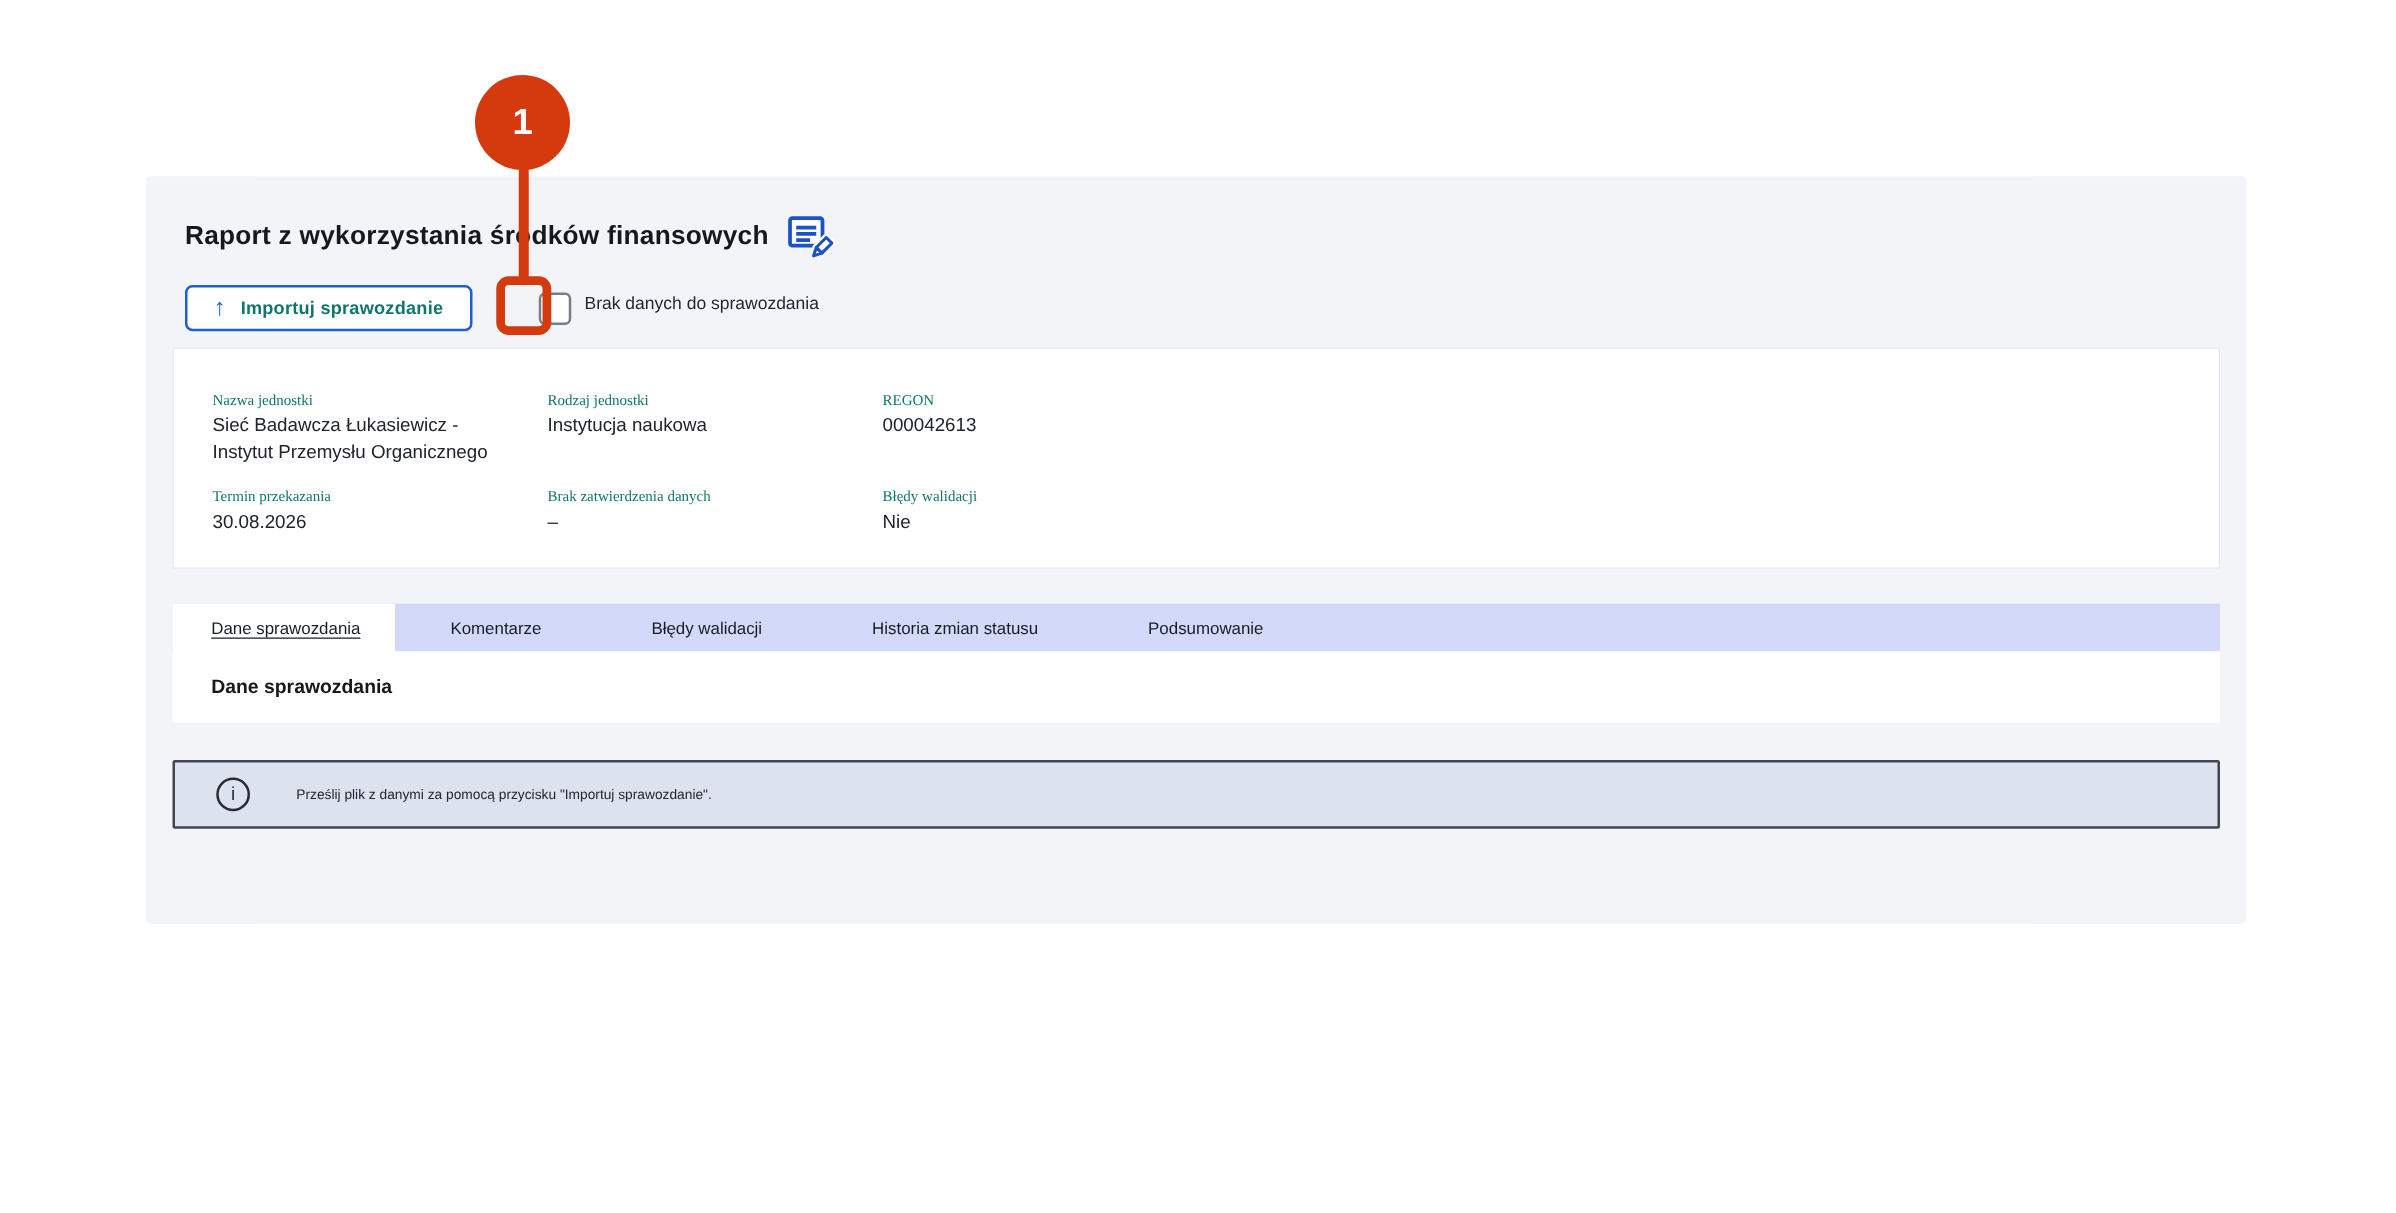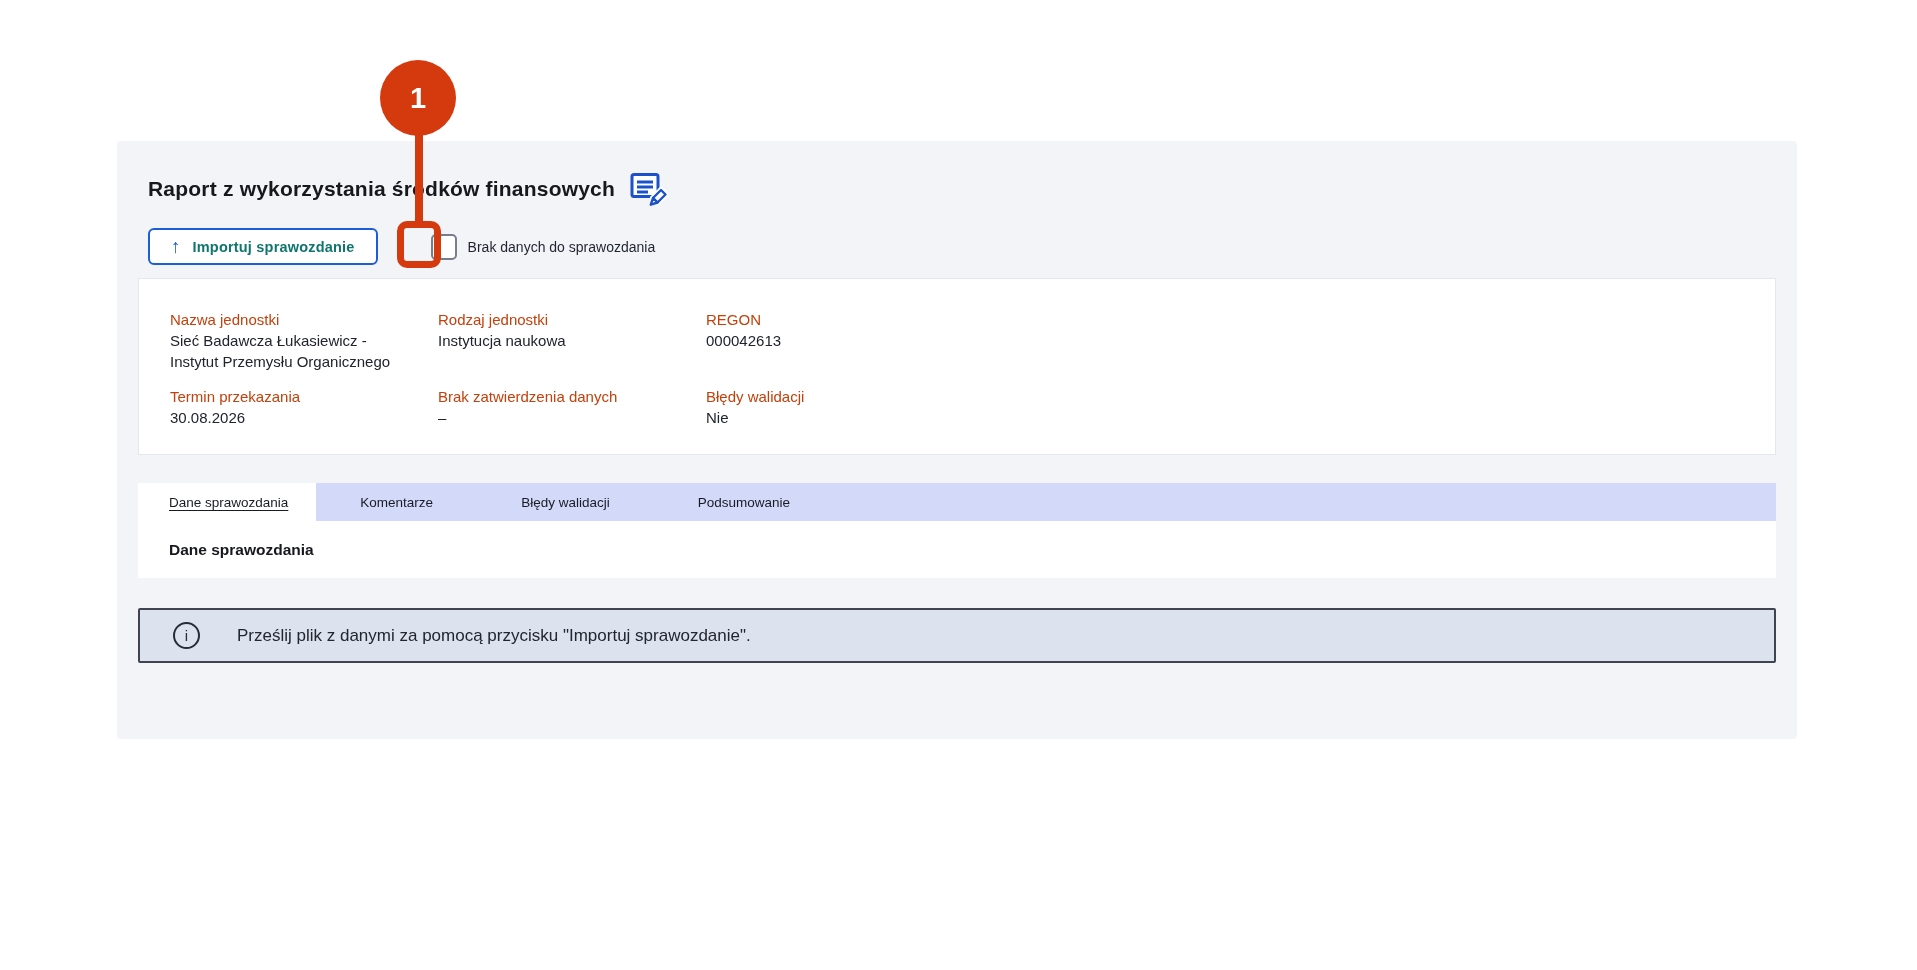--- a/index.html
+++ b/index.html
@@ -31,37 +31,37 @@
   }
   .import-btn {
     height: 37px; padding: 0 21px;
     background: #ffffff; border: 2px solid #1d5dd9; border-radius: 6px;
     display: inline-flex; align-items: center; gap: 12px;
     cursor: pointer;
   }
   .import-btn .arrow { color: #1d5dd9; font-size: 19px; font-weight: 700; line-height: 1; }
   .import-btn .btn-label { font-size: 14.5px; font-weight: 600; color: #0f766e; letter-spacing: .2px; }
 
-  .checkbox-wrap { display: flex; align-items: center; margin-left: 53px; }
+  .checkbox-wrap { display: flex; align-items: flex-start; margin-left: 53px; }
   .checkbox {
     width: 26px; height: 26px; background: #ffffff;
     border: 2px solid #777e8b; border-radius: 5px; cursor: pointer;
   }
   .checkbox-label { margin-left: 11px; font-size: 14px; color: #1f242e; }
 
   
   .info-card {
     margin-top: 13px; width: 1638px; height: 177px;
     background: #ffffff; border: 1px solid #e4e7ed;
     padding: 33px 31px 0;
   }
   .info-grid { display: grid; grid-template-columns: repeat(5, 268px) 1fr; }
   .info-grid + .info-grid { margin-top: 17px; }
   .field { padding-right: 28px; }
-  .field-label { font-size: 15px; color: #c2410c; line-height: 16px; }
+  .field-label { font-size: 12px; color: #0f766e; line-height: 16px; font-family: Liberation Serif, serif; }
   .field-value { margin-top: 3px; font-size: 15px; color: #20242c; line-height: 20.5px; }
   .field-value.wrap-narrow { max-width: 255px; }
 
   
   .tabbar {
     margin-top: 28px; width: 1638px; height: 38px;
     background: #d2d9f9; display: flex; align-items: stretch;
   }
   .tab {
     display: flex; align-items: center; padding: 0 44px;
@@ -82,21 +82,21 @@
     margin-top: 30px; width: 1638px; height: 55px;
     background: #dde2ef; border: 2px solid #3f4450; border-radius: 2px;
     display: flex; align-items: center;
   }
   .info-icon {
     margin-left: 33px; width: 27px; height: 27px; flex: 0 0 27px;
     border: 2.5px solid #272c35; border-radius: 50%;
     display: flex; align-items: center; justify-content: center;
     font-size: 15px; font-weight: 500; color: #272c35;
   }
-  .banner-text { margin-left: 37px; font-size: 17px; color: #22262e; }
+  .banner-text { margin-left: 37px; font-size: 11px; color: #22262e; }
 
   
   .ann-circle {
     position: absolute; left: 380px; top: 60px; width: 76px; height: 76px;
     background: #d53a0f; border-radius: 50%;
     display: flex; align-items: center; justify-content: center;
     z-index: 10;
   }
   .ann-number { color: #ffffff; font-size: 29px; font-weight: 700; }
   .ann-stem {
@@ -172,20 +172,23 @@
     <div class="tab active">
       <span class="tab-label">Dane sprawozdania</span>
     </div>
     <div class="tab">
       <span class="tab-label">Komentarze</span>
     </div>
     <div class="tab">
       <span class="tab-label">Błędy walidacji</span>
     </div>
     <div class="tab">
+      <span class="tab-label">Historia zmian statusu</span>
+    </div>
+    <div class="tab">
       <span class="tab-label">Podsumowanie</span>
     </div>
   </div>
 
   <div class="panel">
     <h2 class="section-heading">Dane sprawozdania</h2>
   </div>
 
   <div class="banner">
     <span class="info-icon">i</span>

